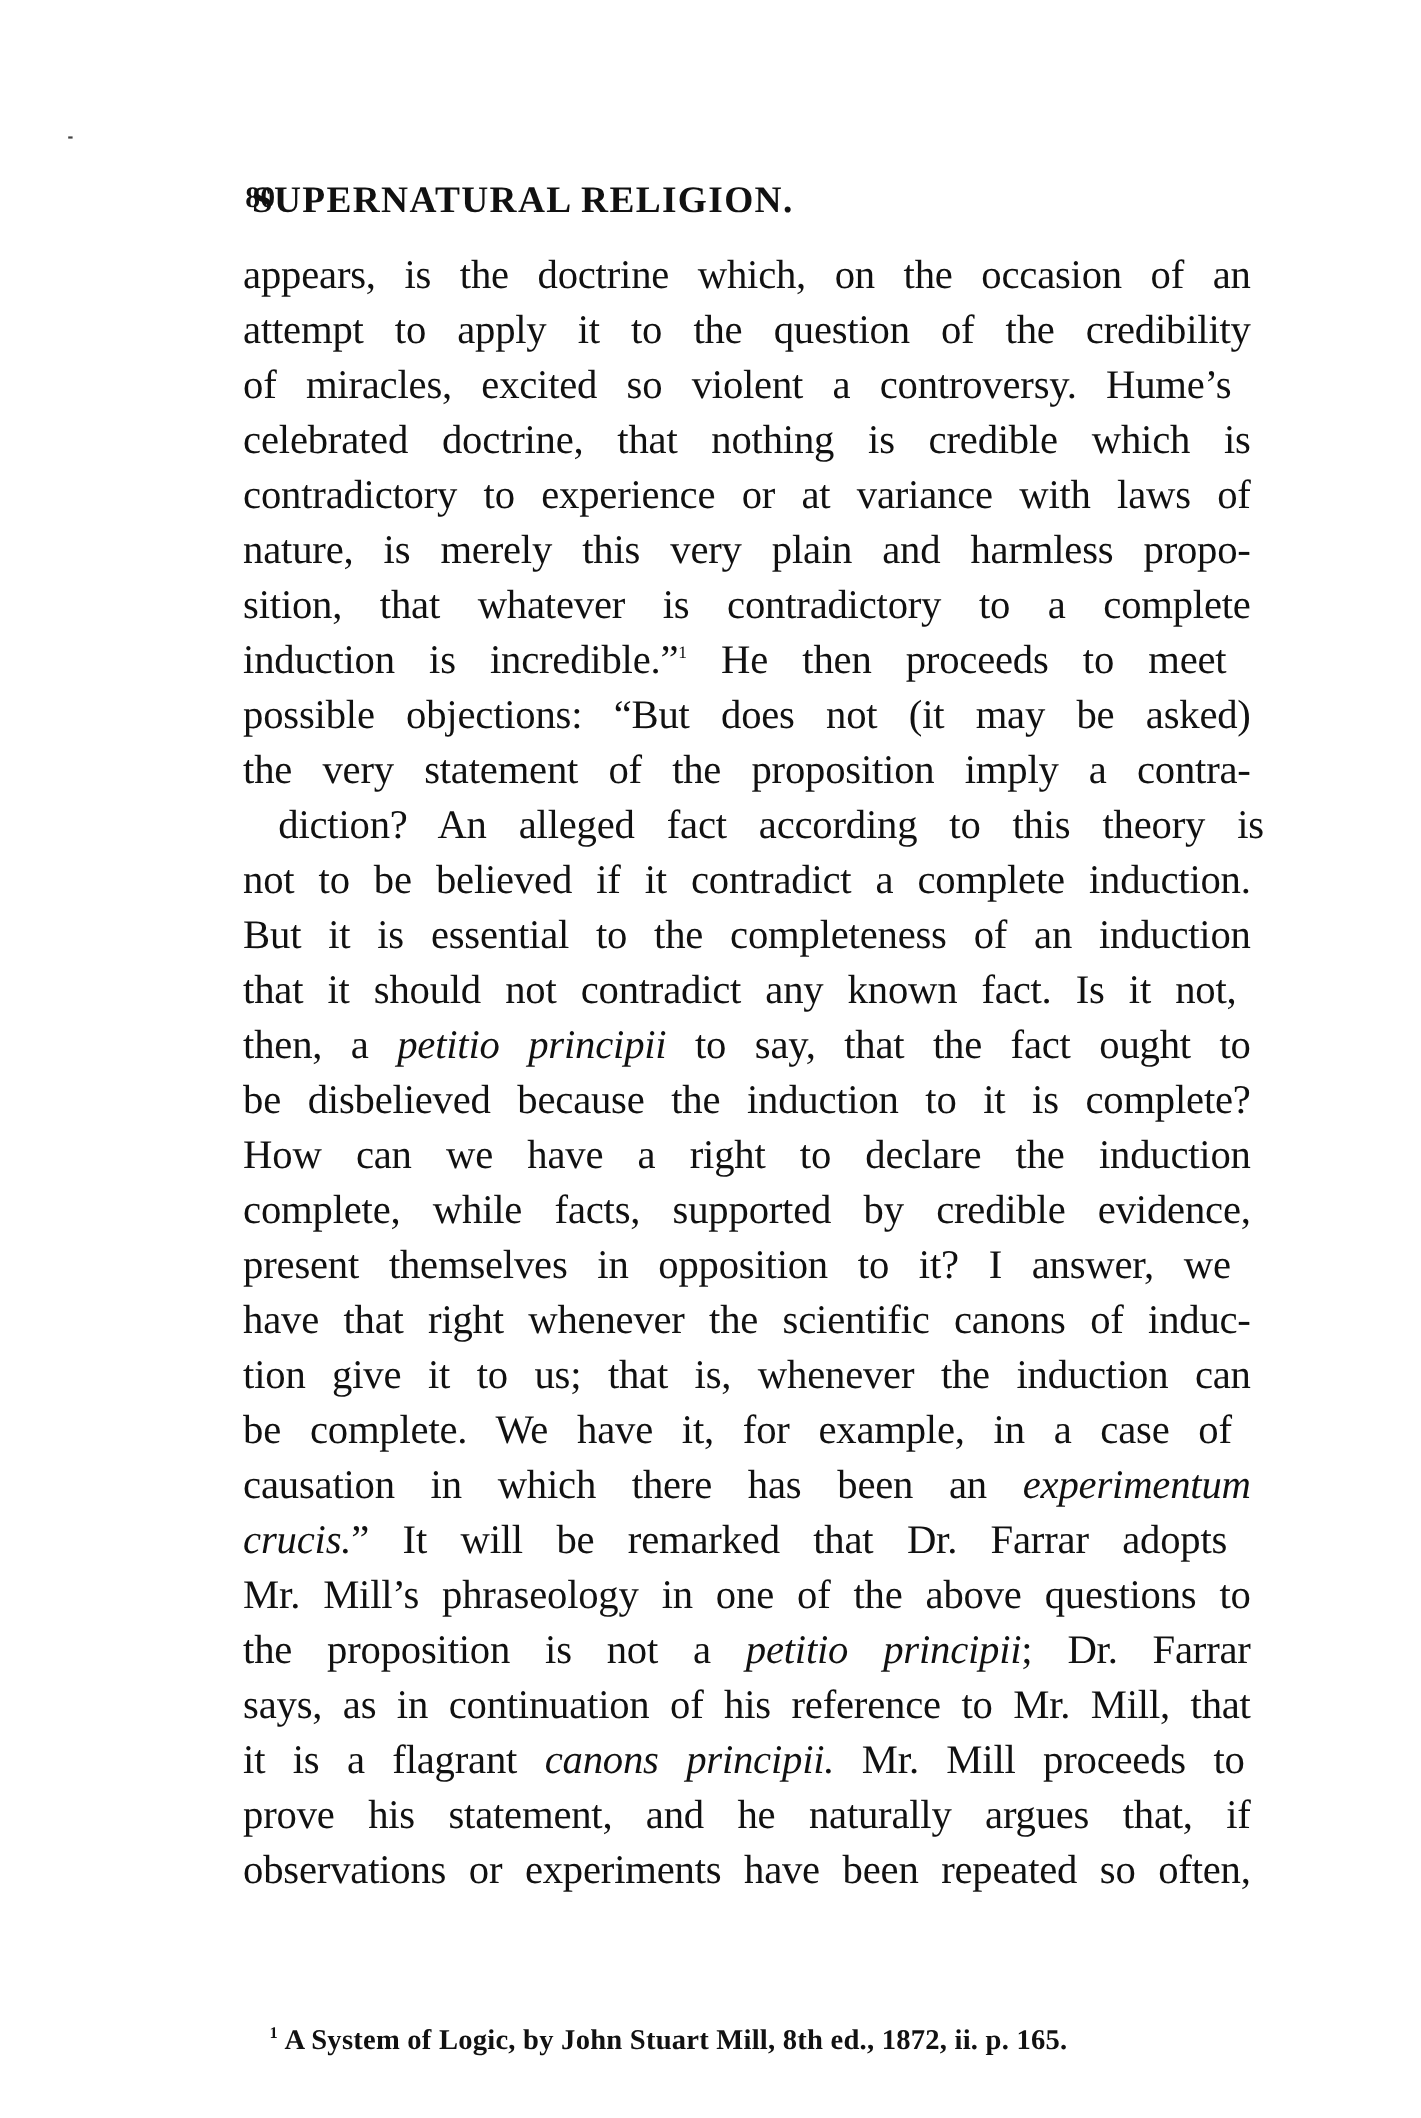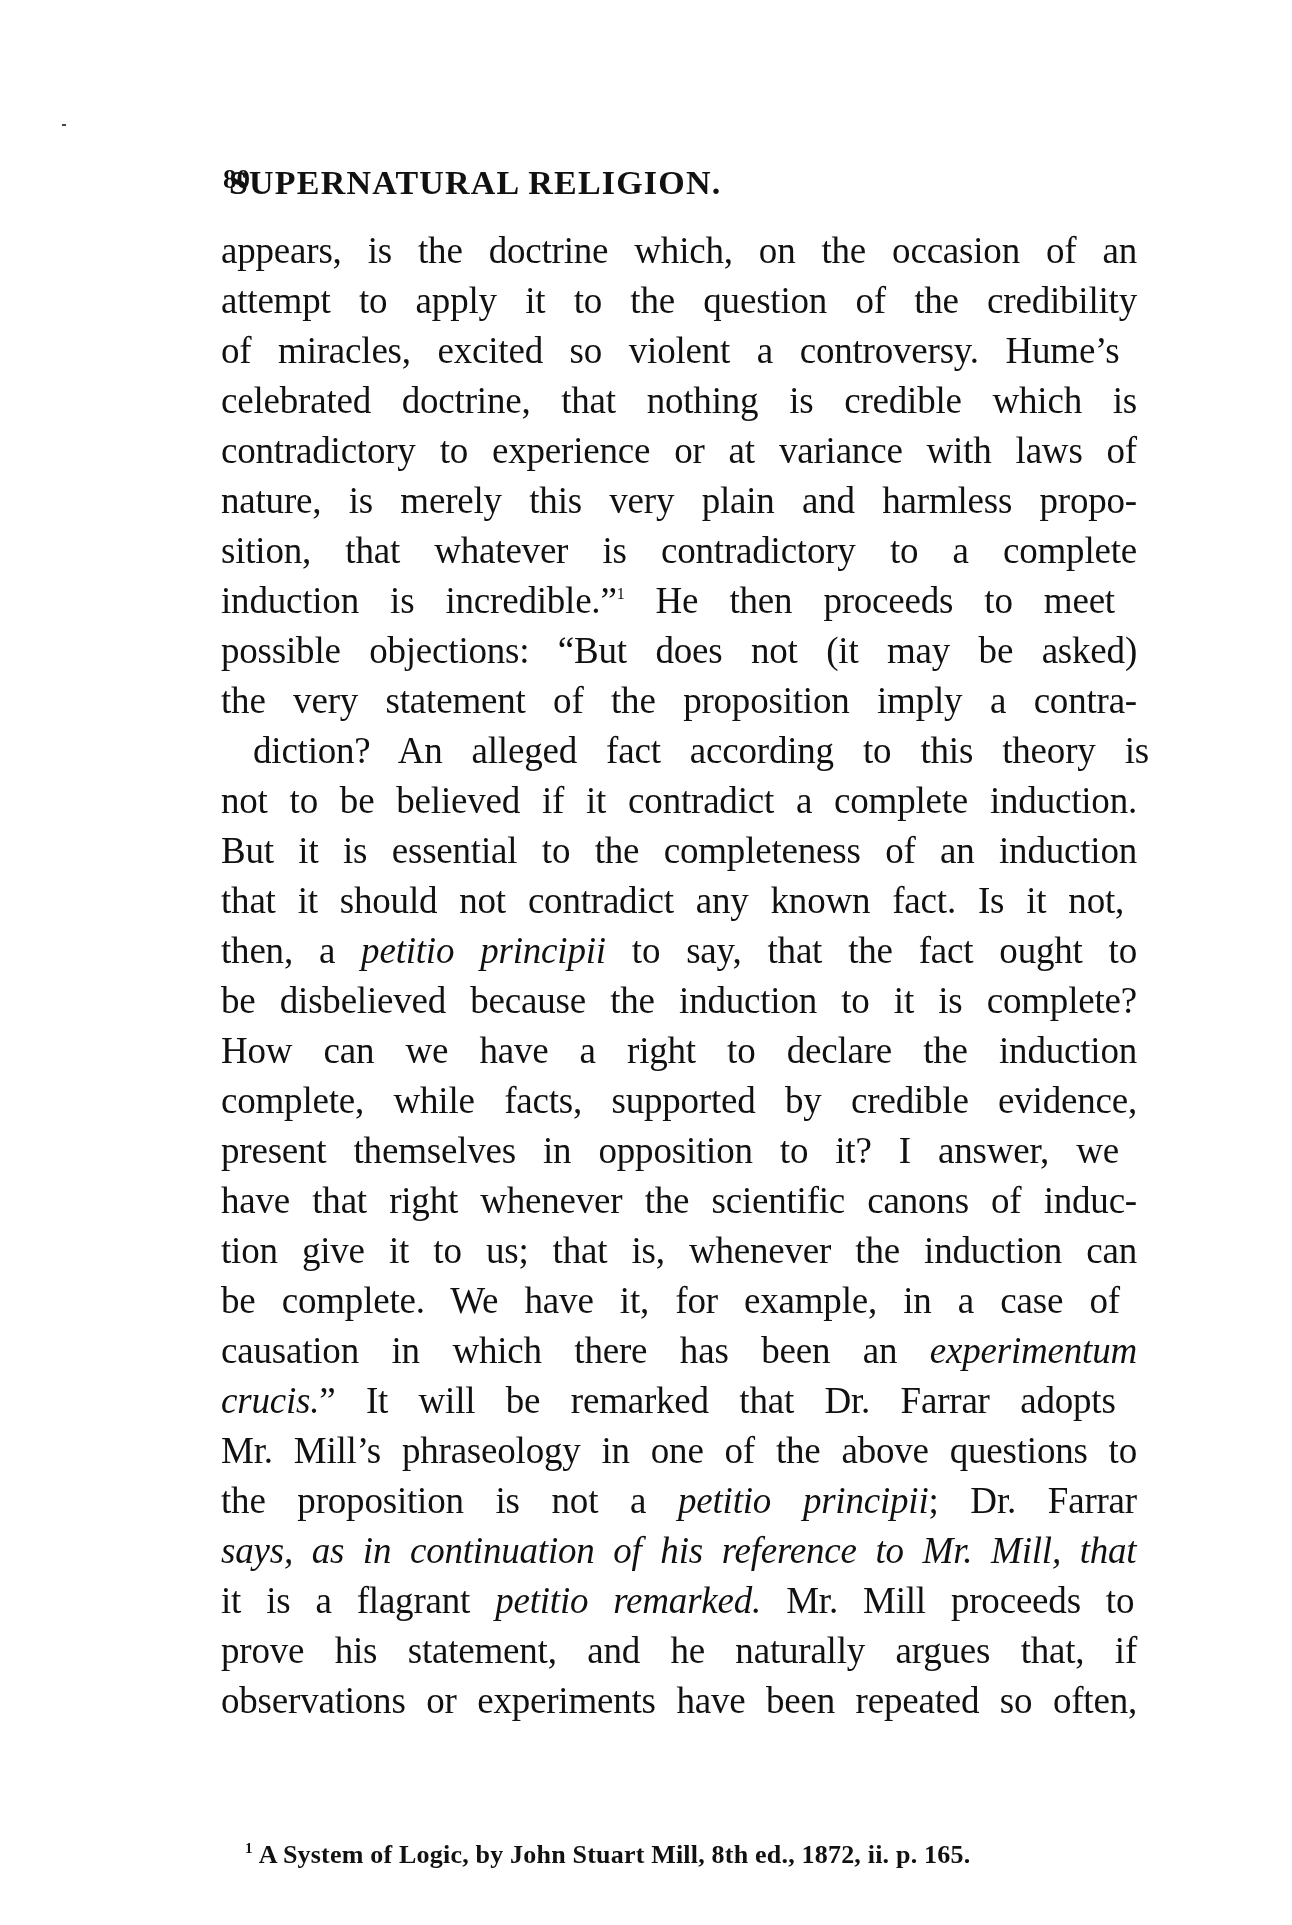--- a/index.html
+++ b/index.html
@@ -49,21 +49,21 @@
     <div class="line" style="white-space: nowrap; display: block;"><span style="display: inline-block; word-spacing: 22.1372px;"><span>How can we have a right to declare the induction</span></span></div>
     <div class="line" style="white-space: nowrap; display: block;"><span style="display: inline-block; word-spacing: 20.3906px;"><span>complete, while facts, supported by credible evidence,</span></span></div>
     <div class="line" style="white-space: nowrap; display: block;"><span style="display: inline-block; word-spacing: 18.0382px;"><span>present themselves in opposition to it?  I answer, we</span></span></div>
     <div class="line" style="white-space: nowrap; display: block;"><span style="display: inline-block; word-spacing: 13.1602px;"><span>have that right whenever the scientific canons of induc-</span></span></div>
     <div class="line" style="white-space: nowrap; display: block;"><span style="display: inline-block; word-spacing: 15.1188px;"><span>tion give it to us; that is, whenever the induction can</span></span></div>
     <div class="line" style="white-space: nowrap; display: block;"><span style="display: inline-block; word-spacing: 17.1761px;"><span>be complete.  We have it, for example, in a case of</span></span></div>
     <div class="line" style="white-space: nowrap; display: block;"><span style="display: inline-block; word-spacing: 23.4978px;"><span>causation in which there has been an </span><span class="it">experimentum</span></span></div>
     <div class="line" style="white-space: nowrap; display: block;"><span style="display: inline-block; word-spacing: 21.3993px;"><span class="it">crucis.</span><span>”  It will be remarked that Dr. Farrar adopts</span></span></div>
     <div class="line" style="white-space: nowrap; display: block;"><span style="display: inline-block; word-spacing: 11.8802px;"><span>Mr. Mill’s phraseology in one of the above questions to</span></span></div>
     <div class="line" style="white-space: nowrap; display: block;"><span style="display: inline-block; word-spacing: 22.7148px;"><span>the proposition is not a </span><span class="it">petitio principii</span><span>; Dr. Farrar</span></span></div>
-    <div class="line" style="white-space: nowrap; display: block;"><span style="display: inline-block; word-spacing: 9.65px; font-style: italic;"><span>says, as in continuation of his reference to Mr. Mill, that</span></span></div>
-    <div class="line" style="white-space: nowrap; display: block;"><span style="display: inline-block; word-spacing: 15.9563px;"><span>it is a flagrant </span><span class="it">petitio remarked.</span><span>  Mr. Mill proceeds to</span></span></div>
+    <div class="line" style="white-space: nowrap; display: block;"><span style="display: inline-block; word-spacing: 9.65px;"><span>says, as in continuation of his reference to Mr. Mill, that</span></span></div>
+    <div class="line" style="white-space: nowrap; display: block;"><span style="display: inline-block; word-spacing: 15.9563px;"><span>it is a flagrant </span><span class="it">canons principii.</span><span>  Mr. Mill proceeds to</span></span></div>
     <div class="line" style="white-space: nowrap; display: block;"><span style="display: inline-block; word-spacing: 21.3828px;"><span>prove his statement, and he naturally argues that, if</span></span></div>
     <div class="line" style="white-space: nowrap; display: block;"><span style="display: inline-block; word-spacing: 11.5179px;"><span>observations or experiments have been repeated so often,</span></span></div>
   </div>
 
 <div class="footnote">
   <sup>1</sup><span>A System of Logic, by John Stuart Mill, 8th ed., 1872, ii. p. 165.</span>
 </div>
 
 </body></html>

